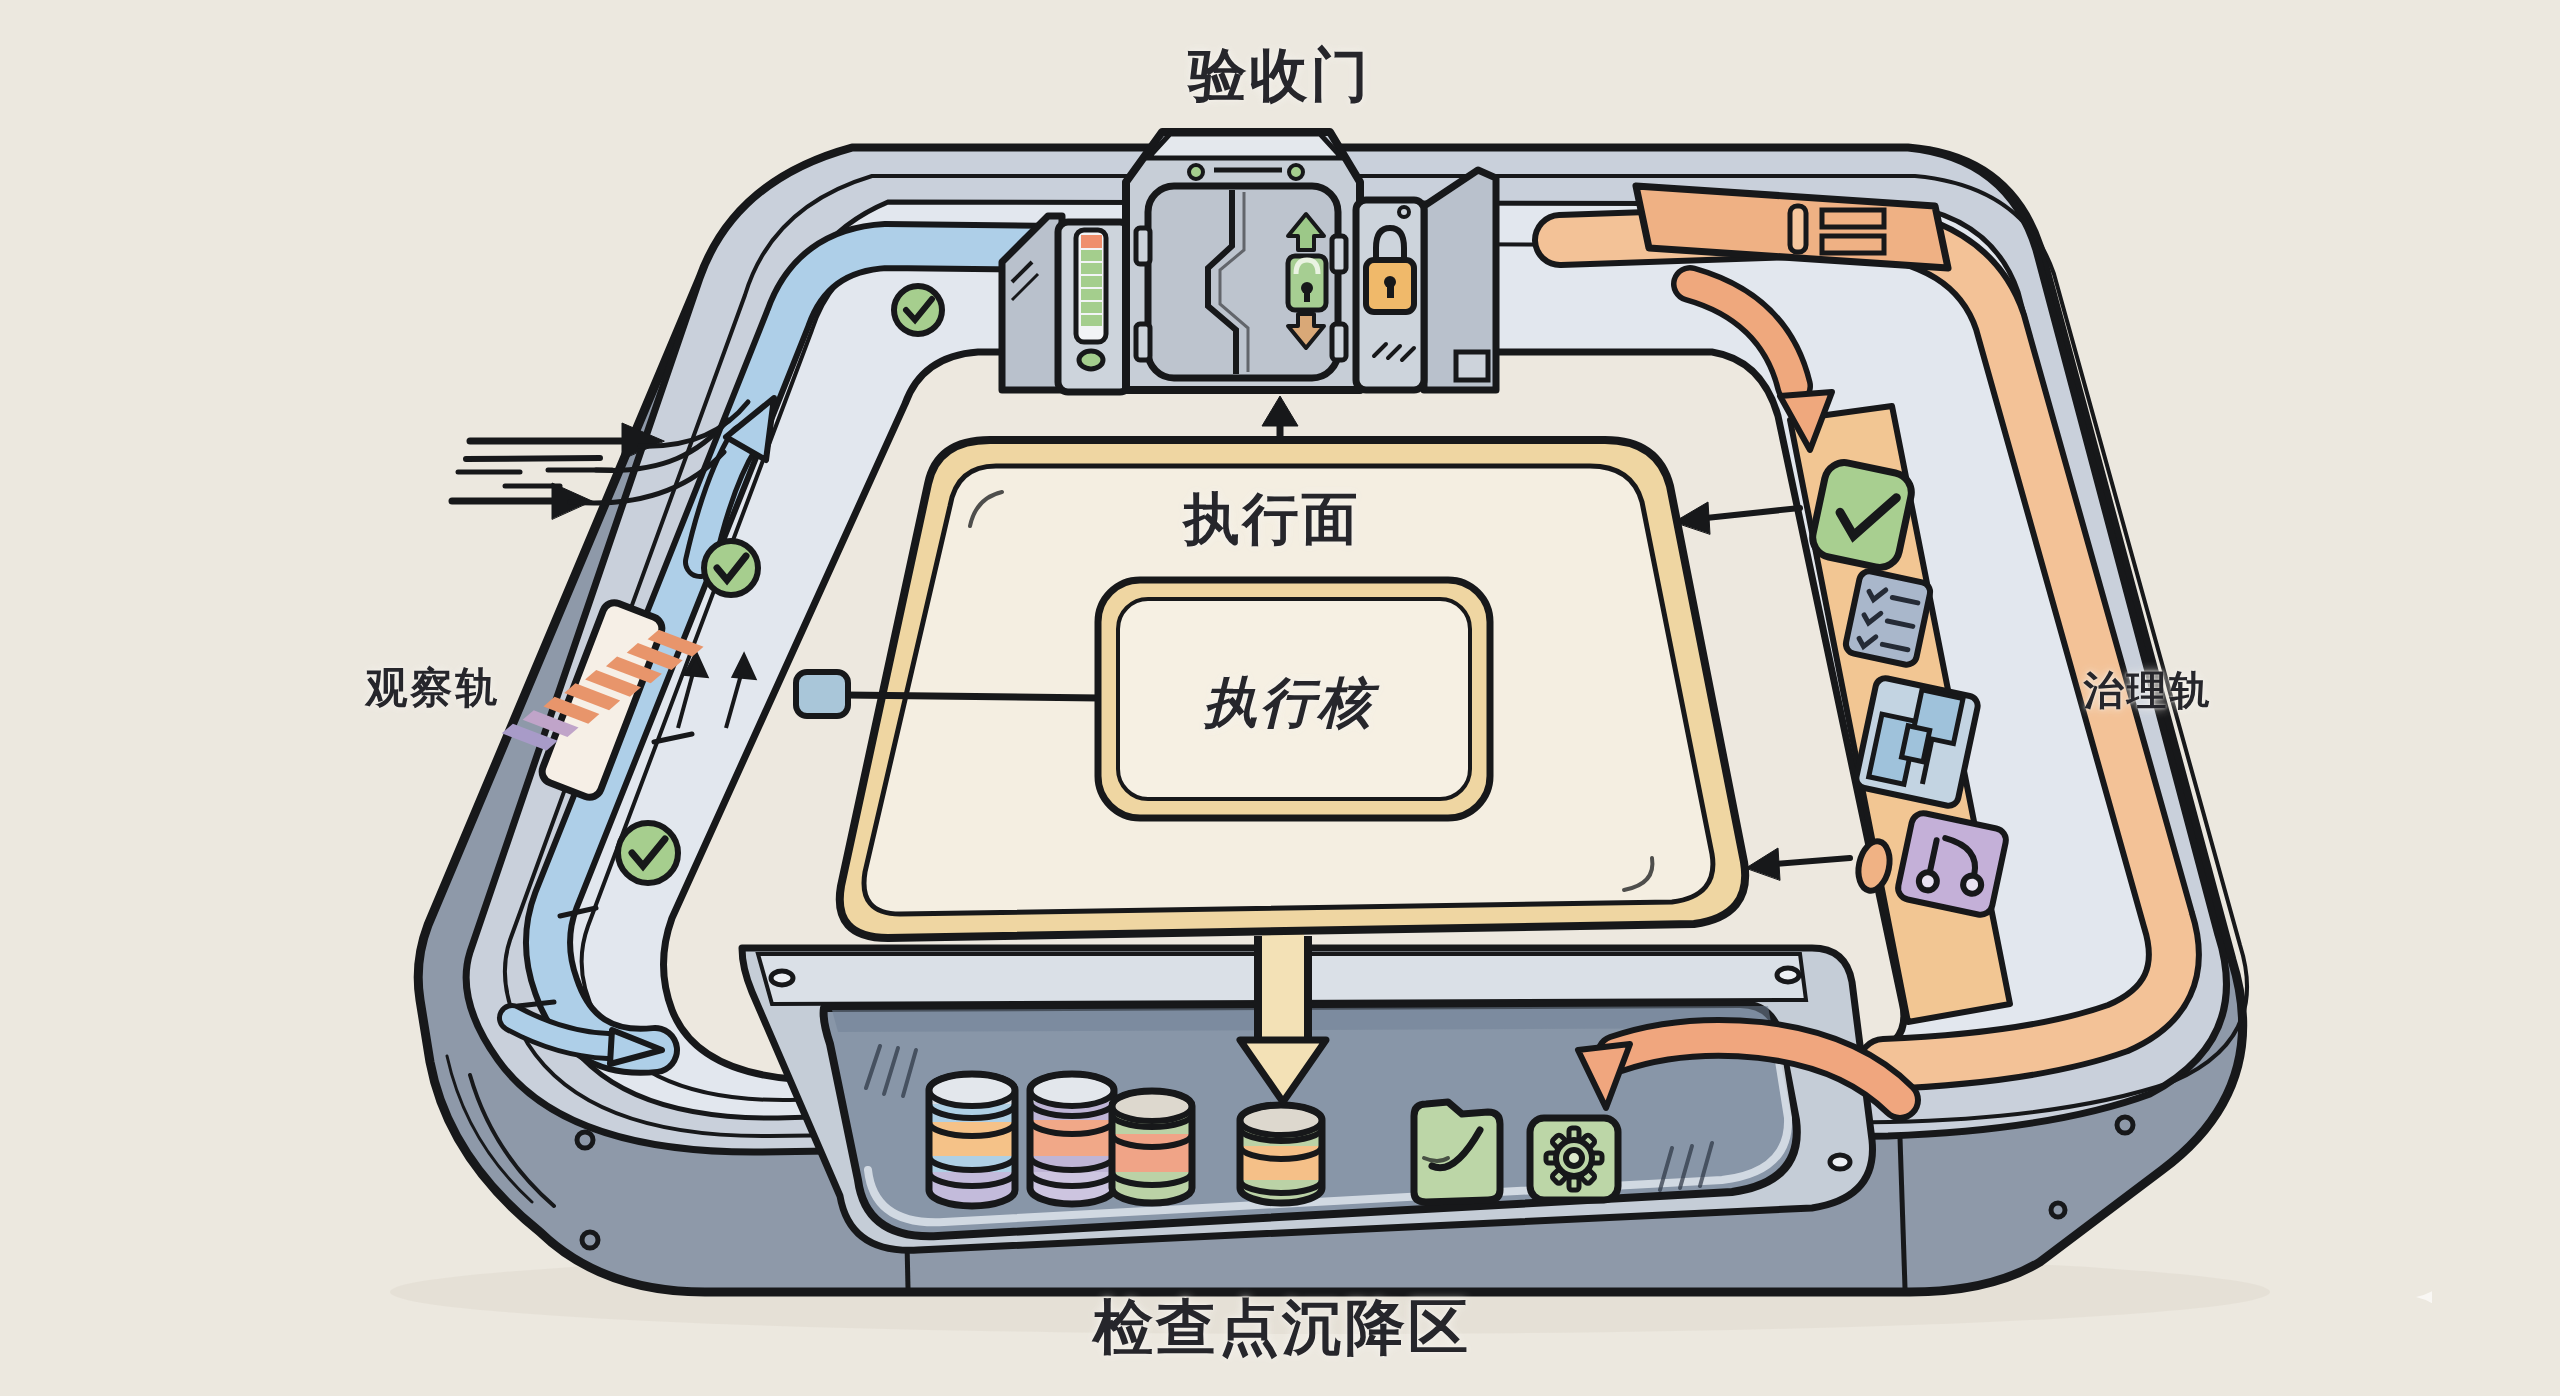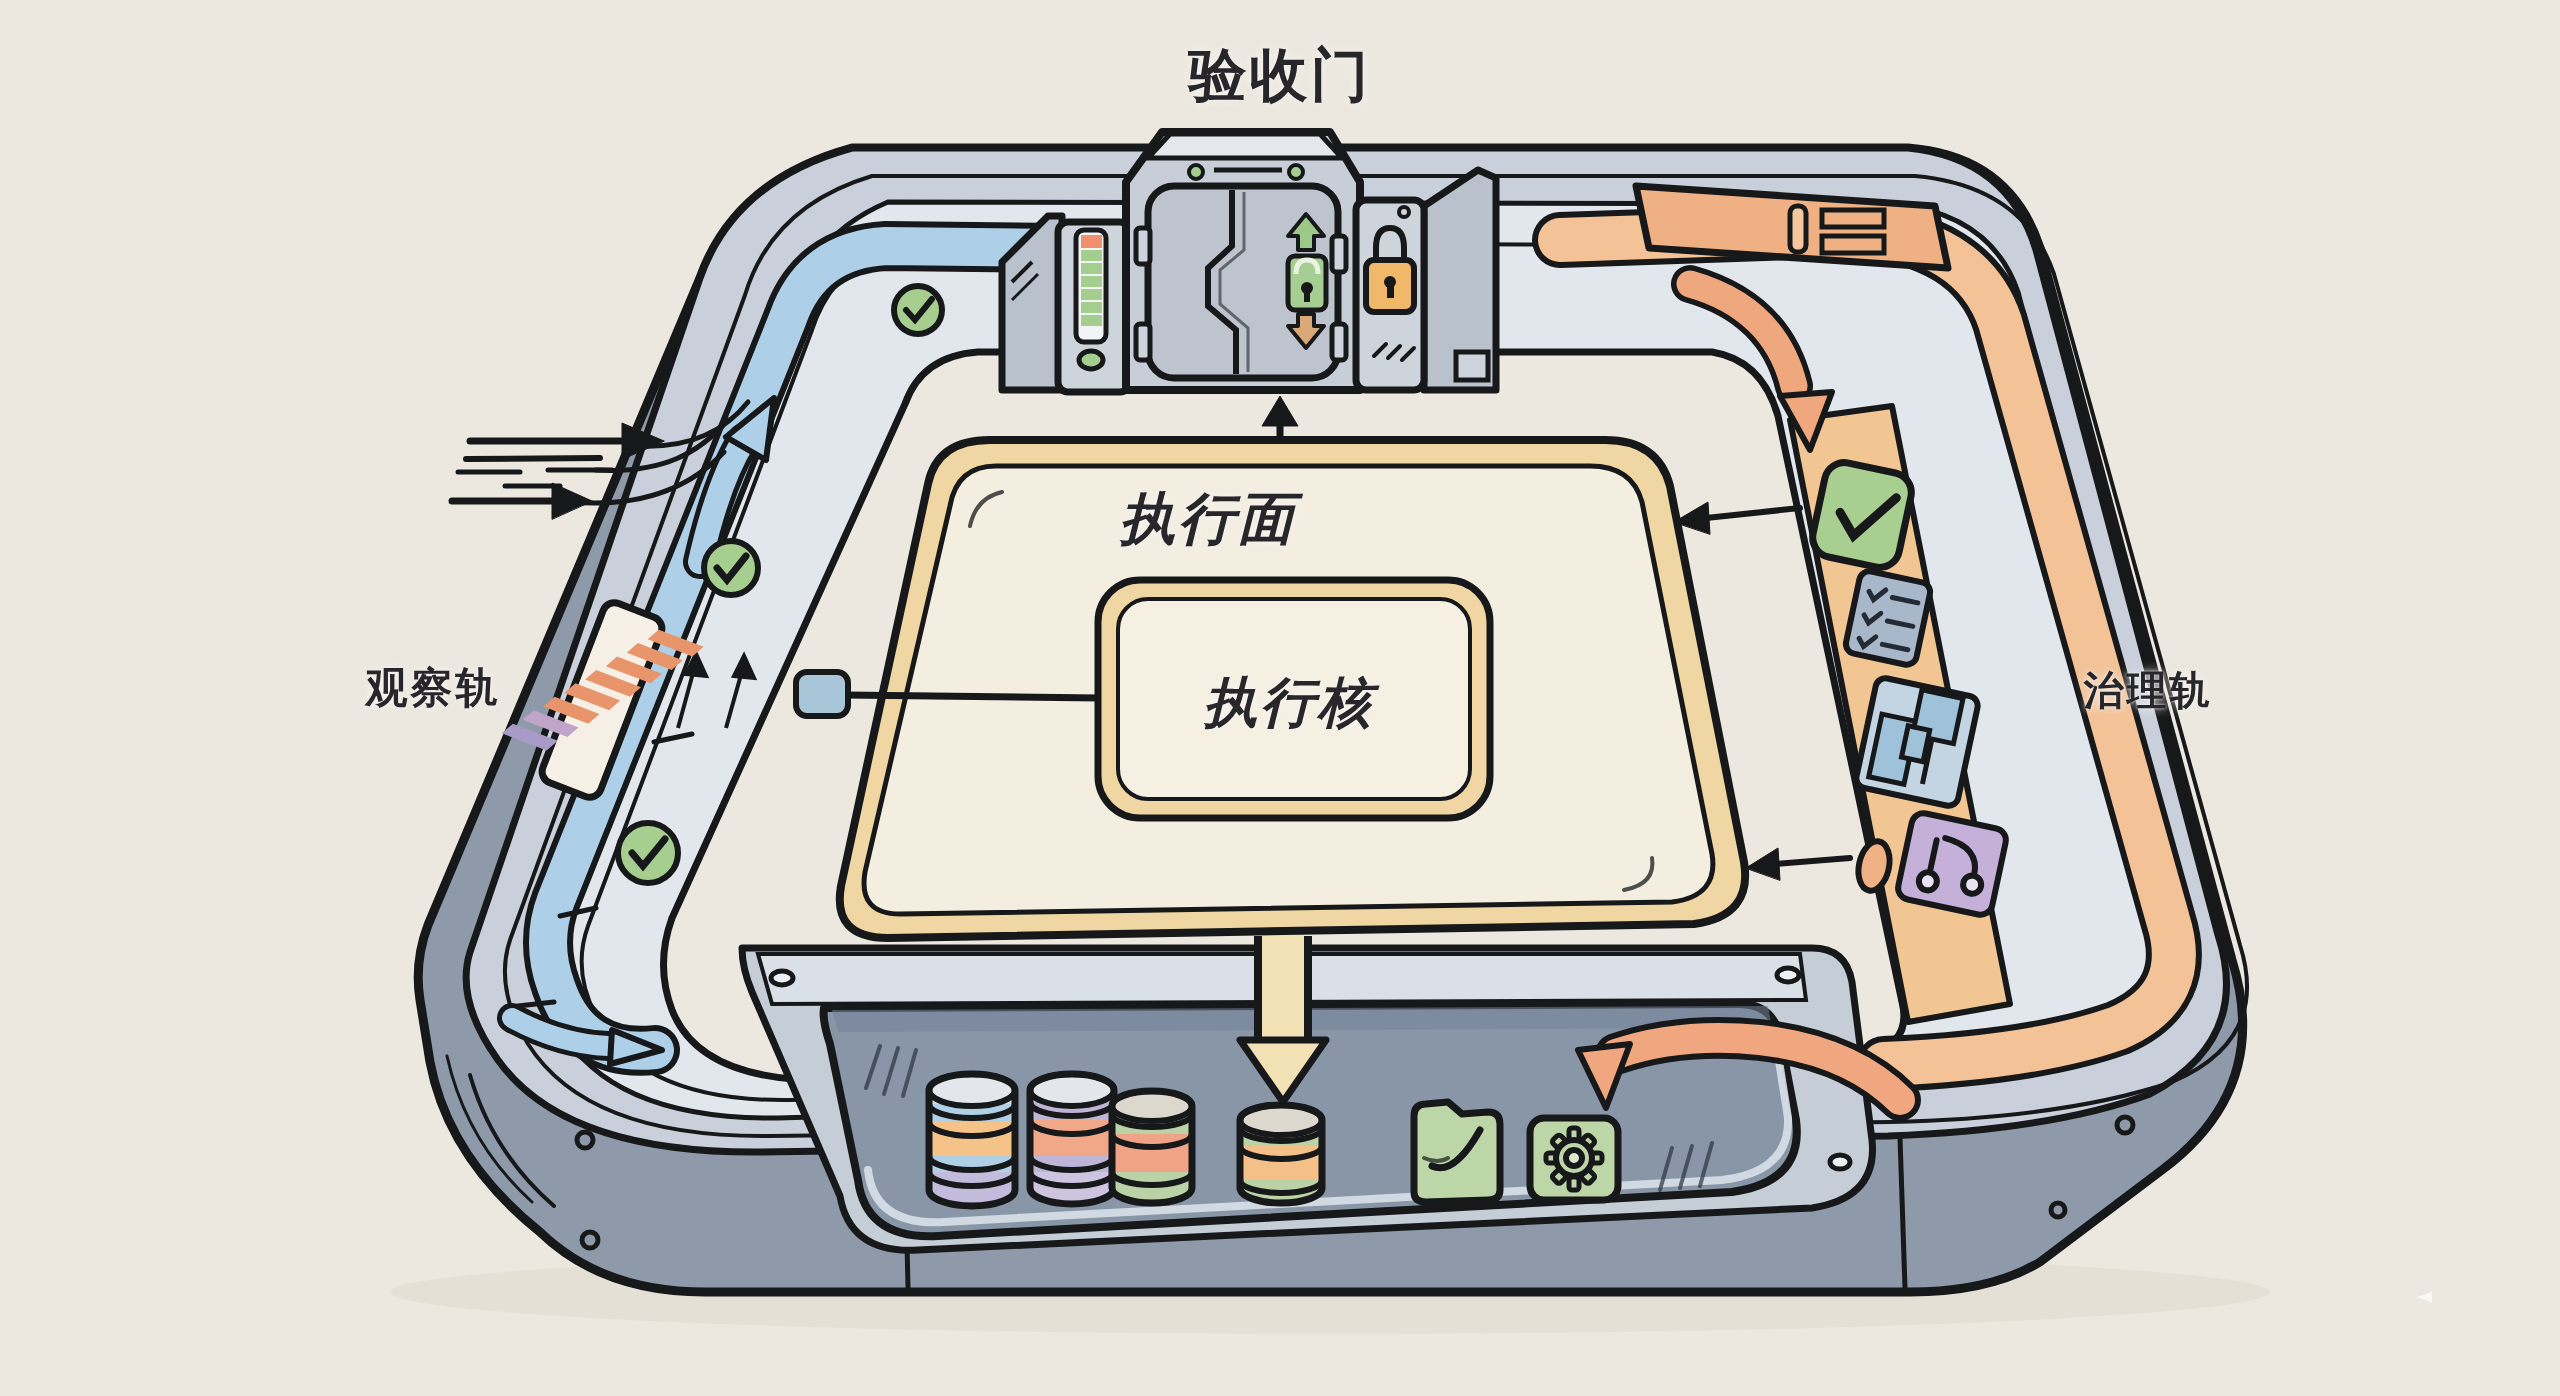--- a/index.html
+++ b/index.html
@@ -3,21 +3,21 @@
 <meta charset="utf-8">
 <style>
   html,body{margin:0;padding:0;background:#ece8df;}
   #stage{position:relative;width:2432px;height:1396px;background:#ece8df;overflow:hidden;
          font-family:"Liberation Sans","DejaVu Sans",sans-serif;}
   #art{position:absolute;left:0;top:0;}
   .label{position:absolute;transform:translate(-50%,-50%);font-weight:700;color:#26262b;
          white-space:nowrap;letter-spacing:3px;
          text-shadow:0 0 10px rgba(246,243,238,.95),0 0 3px rgba(246,243,238,.9);}
   .lbl-gate{left:1280px;top:76px;font-size:58px;}
-  .lbl-surface{left:1208px;top:520px;font-size:56px;font-style:italic;}
+  .lbl-surface{left:1272px;top:520px;font-size:56px;}
   .lbl-core{left:1289px;top:703px;font-size:54px;font-style:italic;}
   .lbl-left{left:433px;top:688px;font-size:42px;}
   .lbl-right{left:2148px;top:690px;font-size:40px;}
   .lbl-basin{left:1282px;top:1328px;font-size:60px;}
 </style>
 </head>
 <body>
 
 <div id="stage">
 
@@ -407,14 +407,15 @@
   </g>
 
   <path fill="#faf8f4" opacity="0.95" d="M 2458 1252 Q 2466 1290 2500 1297 Q 2466 1305 2458 1342 Q 2450 1305 2416 1297 Q 2450 1290 2458 1252 Z"></path>
 </svg>
 
 <div class="label lbl-gate">验收门</div>
 <div class="label lbl-surface">执行面</div>
 <div class="label lbl-core">执行核</div>
 <div class="label lbl-left">观察轨</div>
 <div class="label lbl-right">治理轨</div>
+<div class="label lbl-basin">检查点沉降区</div>
 
 </div>
 
 </body></html>

